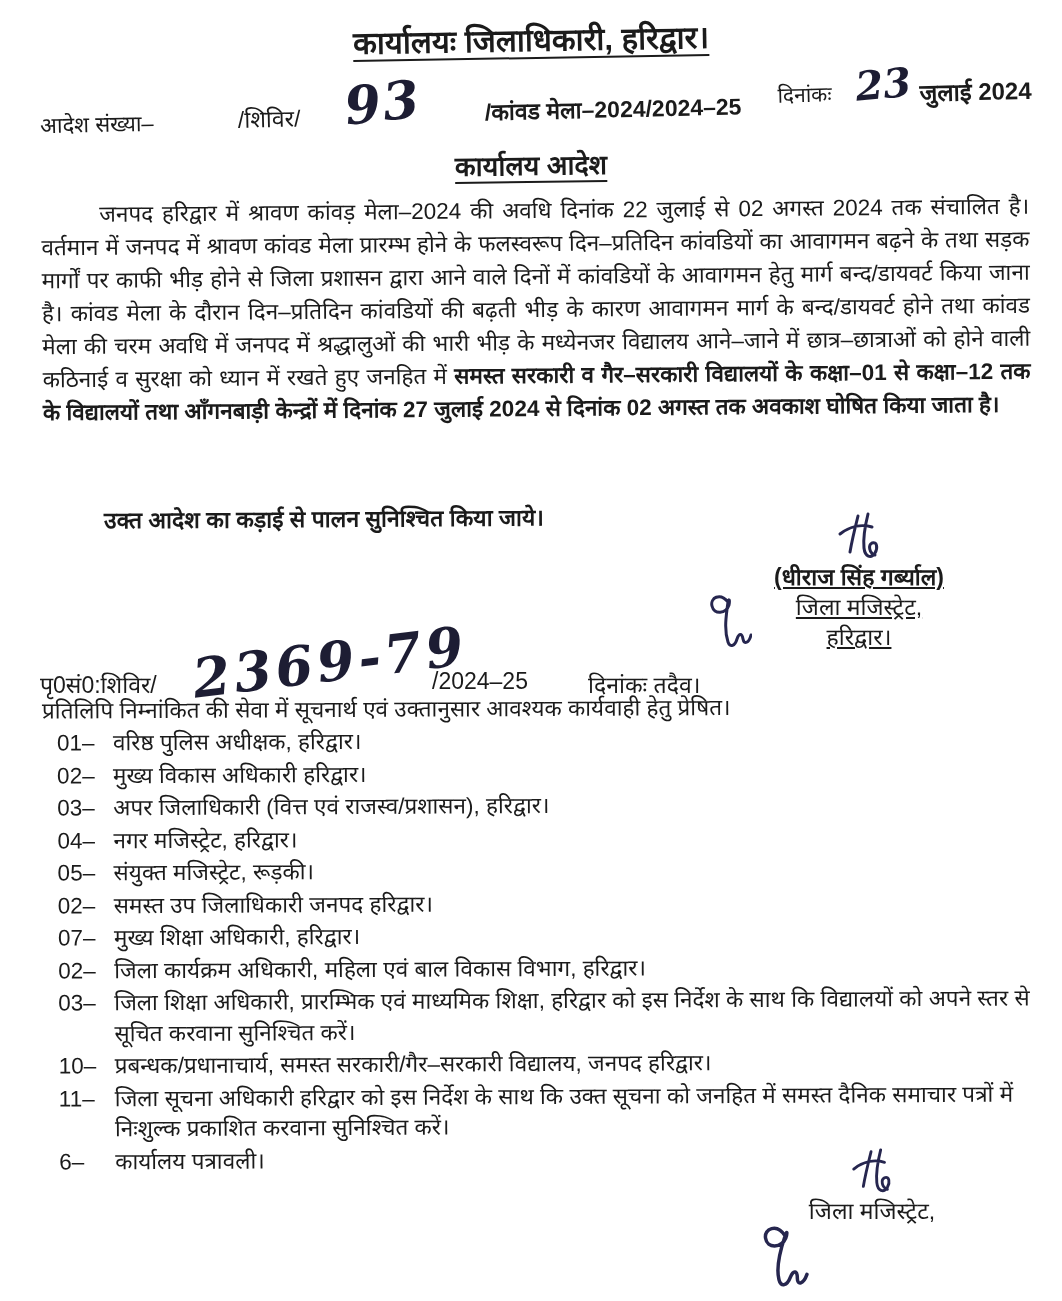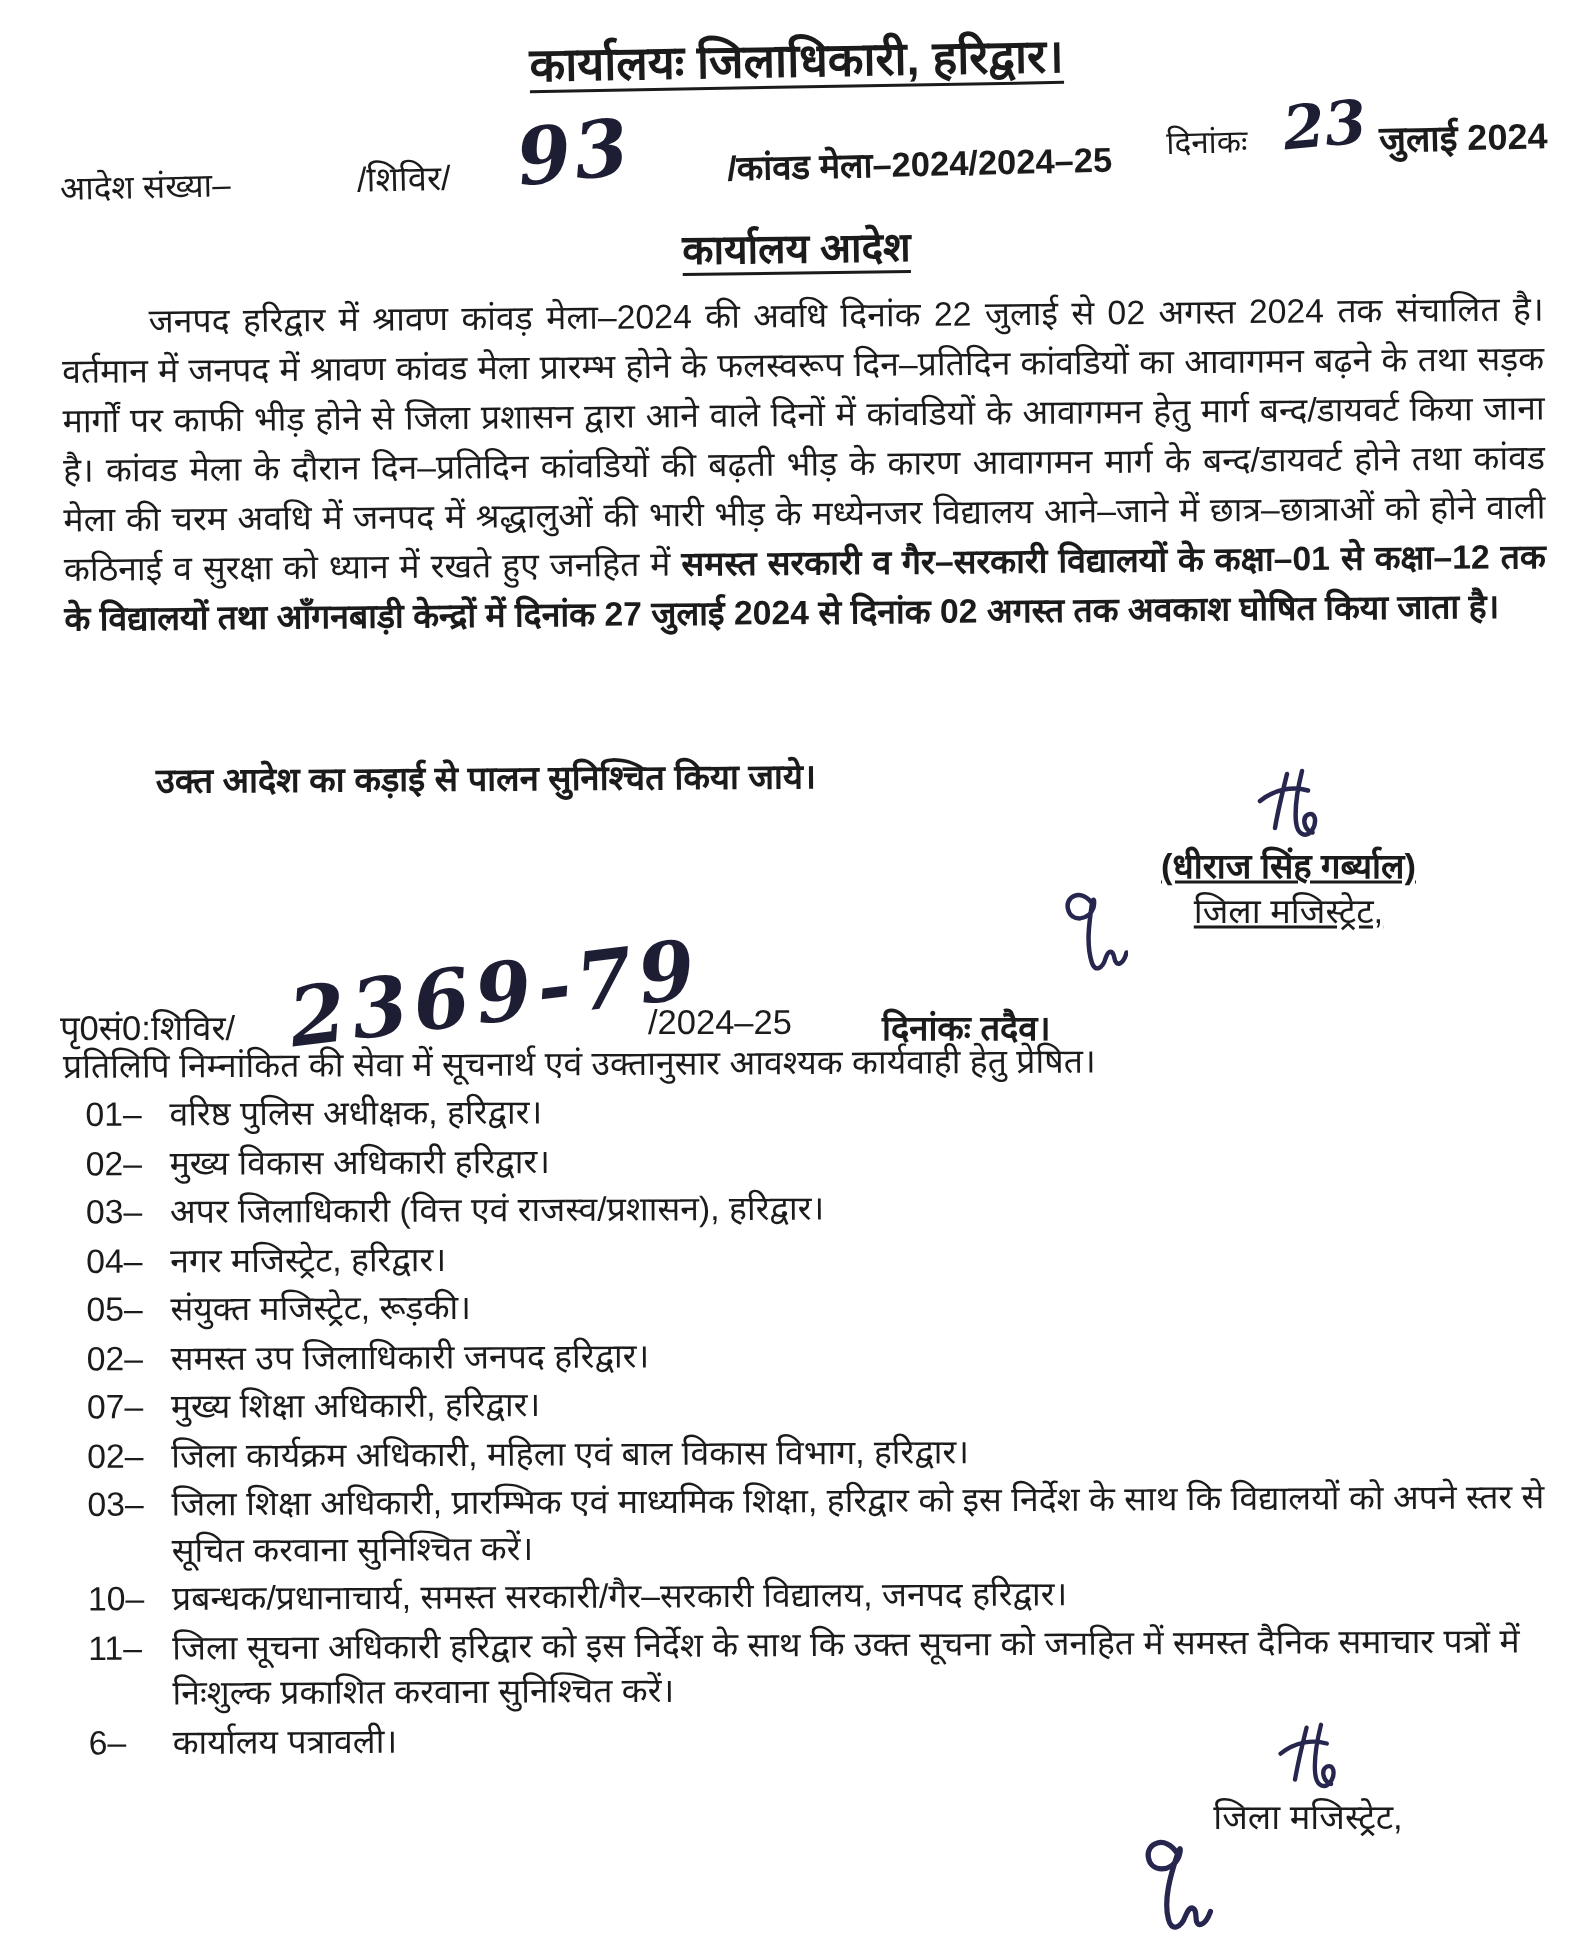--- a/index.html
+++ b/index.html
@@ -35,21 +35,21 @@
   .sig-name{font-weight:700;}
   .sig-svg{display:block;margin:0 auto;}
   .init-mark{position:absolute;}
   .init1{top:590px;left:704px;}
   .init2{top:1222px;left:756px;transform:rotate(8deg);}
   .dispatch{position:absolute;top:642px;left:40px;right:20px;height:66px;font-size:23px;}
   .dispatch span{position:absolute;white-space:nowrap;}
   .dp-ref{left:0;top:26px;}
   .hw-dispatchno{left:152px;top:-12px;font-size:54px;transform:rotate(-7deg);letter-spacing:4px;}
   .dp-year{left:392px;top:26px;}
-  .dp-date{left:548px;top:26px;font-weight:bold;}
+  .dp-date{left:548px;top:26px;}
   .copyline{position:absolute;top:692px;left:42px;width:990px;font-size:22.5px;
     transform:rotate(-0.3deg);}
   .list{position:absolute;top:726px;left:58px;width:988px;font-size:22.5px;
     transform:rotate(-0.3deg);}
   .li{display:flex;margin-bottom:2px;line-height:30.5px;}
   .li .num{flex:0 0 56px;}
   .li .txt{flex:1;}
 </style>
 </head>
 <body>
@@ -77,20 +77,21 @@
   <div class="body-para"><span>जनपद हरिद्वार में श्रावण कांवड़ मेला–2024 की अवधि दिनांक 22 जुलाई से 02 अगस्त 2024 तक संचालित है। वर्तमान में जनपद में श्रावण कांवड मेला प्रारम्भ होने के फलस्वरूप दिन–प्रतिदिन कांवडियों का आवागमन बढ़ने के तथा सड़क मार्गों पर काफी भीड़ होने से जिला प्रशासन द्वारा आने वाले दिनों में कांवडियों के आवागमन हेतु मार्ग बन्द/डायवर्ट किया जाना है। कांवड मेला के दौरान दिन–प्रतिदिन कांवडियों की बढ़ती भीड़ के कारण आवागमन मार्ग के बन्द/डायवर्ट होने तथा कांवड मेला की चरम अवधि में जनपद में श्रद्धालुओं की भारी भीड़ के मध्येनजर विद्यालय आने–जाने में छात्र–छात्राओं को होने वाली कठिनाई व सुरक्षा को ध्यान में रखते हुए जनहित में </span><b>समस्त सरकारी व गैर–सरकारी विद्यालयों के कक्षा–01 से कक्षा–12 तक के विद्यालयों तथा ऑंगनबाड़ी केन्द्रों में दिनांक 27 जुलाई 2024 से दिनांक 02 अगस्त तक अवकाश घोषित किया जाता है।</b></div>
 
   <div class="compliance">उक्त आदेश का कड़ाई से पालन सुनिश्चित किया जाये।</div>
 
   <div class="sigblock sig1">
     <svg class="sig-svg" width="74" height="52" viewBox="0 0 74 52">
       <path d="M36 6 C33 18 30 30 28 42 M18 24 C28 16 40 14 50 17 M46 4 C43 16 41 28 42 38 C43 47 49 49 53 43 C56 38 55 31 50 33 C46 35 47 43 53 45" fill="none" stroke="#26264f" stroke-width="3" stroke-linecap="round"></path>
     </svg>
     <div class="sig-name">(धीराज सिंह गर्ब्याल)</div>
     <div>जिला मजिस्ट्रेट,</div>
+    <div>हरिद्वार।</div>
   </div>
 
   <svg class="init-mark init1" width="48" height="62" viewBox="0 0 48 62">
     <path d="M24 12 C16 2 6 8 8 16 C10 25 22 24 25 15 C26 10 25 8 24 12 C22 26 20 40 24 52 C26 58 31 56 33 49 C35 43 38 43 39 49 C40 55 45 53 47 45" fill="none" stroke="#26264f" stroke-width="3" stroke-linecap="round"></path>
   </svg>
 
   <div class="dispatch">
     <span class="dp-ref">पृ0सं0:शिविर/</span>
     <span class="hand hw-dispatchno">2369-79</span>
     <span class="dp-year">/2024–25</span>

